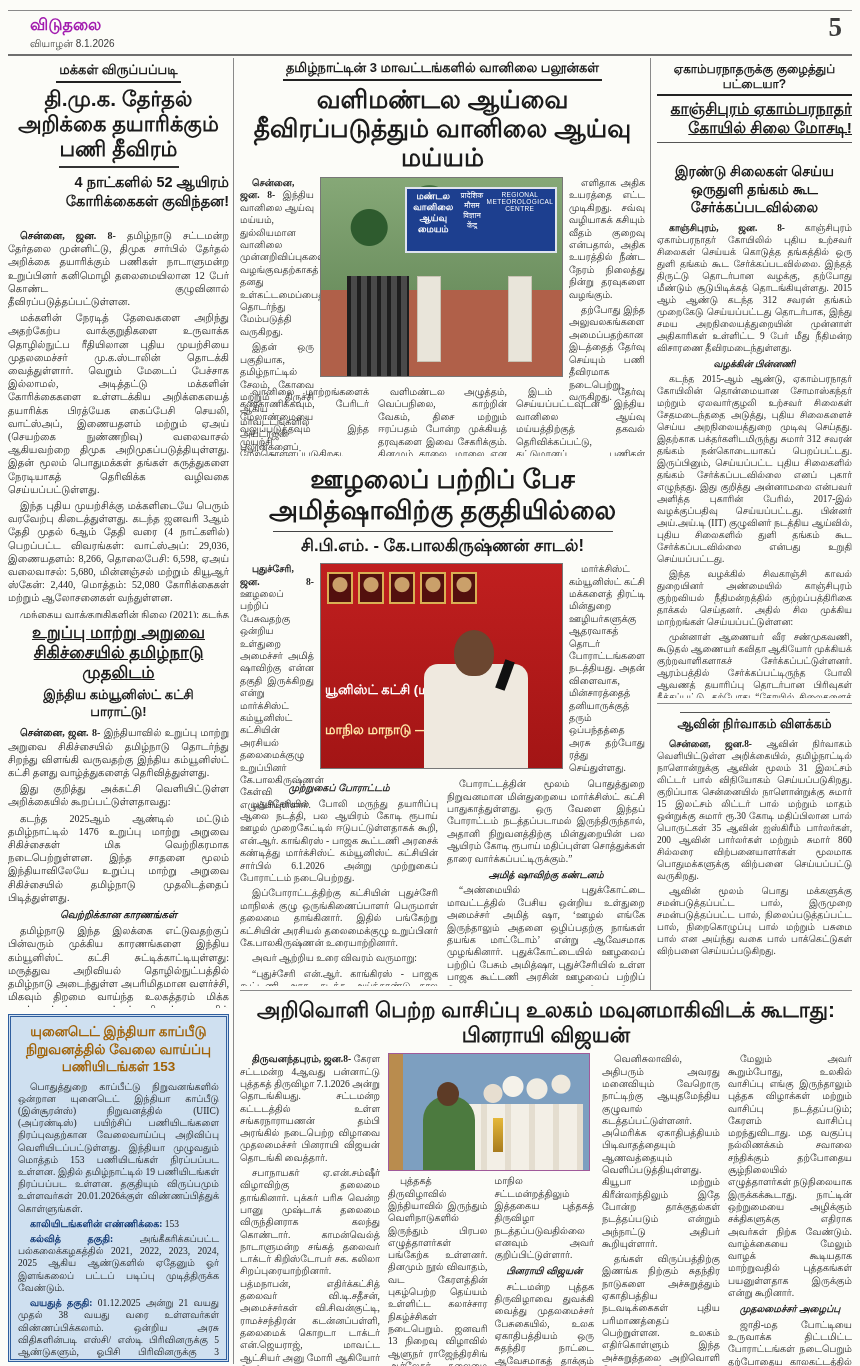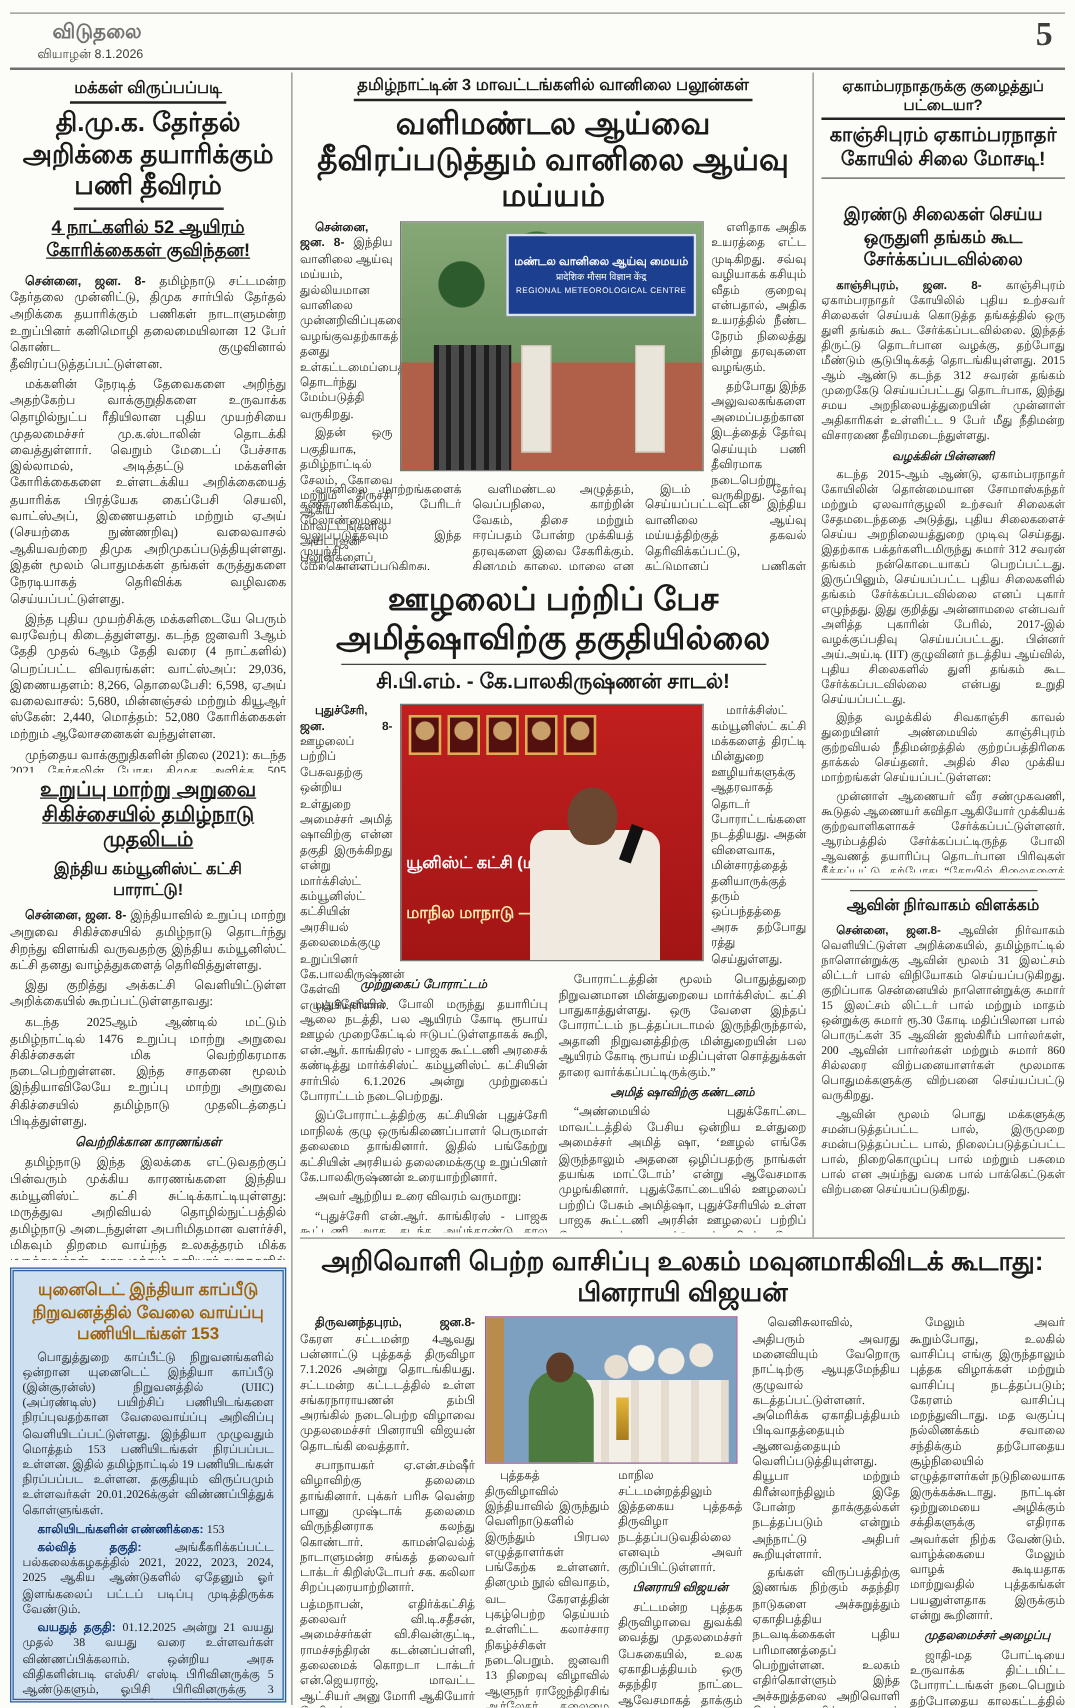--- a/index.html
+++ b/index.html
@@ -2,44 +2,44 @@
 <html lang="ta"><head>
 <meta charset="utf-8">
 <style>
   *{box-sizing:border-box;}
   html,body{margin:0;padding:0;}
   body{width:860px;height:1366px;position:relative;background:#fcfcf8;color:#1b1b1b;
        font-family:"Liberation Serif",serif;overflow:hidden;}
   .hline,.vline{position:absolute;background:#8a8a8a;}
   
   #hdr-top-line{left:8px;top:10px;width:844px;height:1px;}
-  #mast-title{position:absolute;left:42px;top:16px;font:bold 16px "Liberation Serif",serif;color:#737373;}
+  #mast-title{position:absolute;left:30px;top:16px;font:bold 16px "Liberation Serif",serif;color:#a21caf;}
   #mast-date{position:absolute;left:30px;top:38px;font:10px "Liberation Sans",sans-serif;color:#3c3c3c;}
   #page-num{position:absolute;right:18px;top:12px;font:bold 27px "Liberation Serif",serif;color:#3d3d3d;}
   #hdr-bot-line{left:8px;top:54px;width:844px;height:2px;background:#6f6f6f;}
   
   #leftcol{position:absolute;left:8px;top:62px;width:221px;height:1300px;}
   #v1{left:233px;top:58px;width:1px;height:1306px;}
   #centercol{position:absolute;left:240px;top:60px;width:405px;}
   #v2{left:650px;top:58px;width:1px;height:932px;}
   #rightcol{position:absolute;left:657px;top:62px;width:195px;}
   #h-fg{left:657px;top:703px;width:195px;height:1px;}
   #h-bottom{left:240px;top:990px;width:612px;height:1px;}
   #bottomart{position:absolute;left:240px;top:997px;width:612px;height:369px;overflow:hidden;}
   
   .para{margin:0 0 3px 0;text-indent:12px;text-align:justify;}
-  .para b.lead{font-family:Liberation Sans, sans-serif;}
+  .para b.lead{font-family:Liberation Serif, serif;}
   .bsub{font-family:"Liberation Sans",sans-serif;font-weight:bold;text-align:center;margin:4px 0 3px;font-style:italic;}
   
   .artA{height:556px;overflow:hidden;}
   .kick{font:bold 13px "Liberation Sans",sans-serif;text-align:center;width:max-content;max-width:100%;
         margin:0 auto 4px;border-bottom:2px solid #222;padding:0 3px 2px;}
   .hA{font:bold 21px/1.18 "Liberation Sans",sans-serif;text-align:center;margin:2px 0 0;}
   .midrule{height:2px;background:#333;margin:5px auto;width:120px;}
-  .shA{font:bold 14.5px/1.3 "Liberation Sans",sans-serif;text-align:center;margin:2px 0 8px;text-decoration:underline;}
+  .shA{font:bold 14.5px/1.3 "Liberation Sans",sans-serif;text-align:right;margin:2px 0 18px;}
   .bodyA{font-size:10px;line-height:13.2px;}
   .artB{height:386px;overflow:hidden;margin-top:4px;}
   .hB{font:bold 16.5px/1.22 "Liberation Sans",sans-serif;text-align:center;margin:0;text-decoration:underline;}
   .shB{font:bold 13px "Liberation Sans",sans-serif;text-align:center;margin:5px 14px;}
   .jobbox{margin-top:6px;height:348px;overflow:hidden;background:#cfe0f0;border:3px double #2f5e9e;padding:6px 7px;}
   .hBox{font:bold 13.5px/1.3 "Liberation Sans",sans-serif;text-align:center;margin:0 0 5px;color:#a16207;}
   .jobbox .para{font-size:9.5px;line-height:12.2px;}
   .jobbox .para b.lead{color:#0d3470;}
   
   .artD{height:396px;overflow:hidden;}
@@ -53,21 +53,21 @@
   .rowB>div{flex:1;min-width:0;}
   .artE{height:528px;overflow:hidden;margin-top:4px;}
   .hE{font:bold 26px/1.18 "Liberation Sans",sans-serif;text-align:center;margin:4px 0 0;}
   .hE-rule{width:340px;height:1px;background:#444;margin:6px auto 4px;}
   .shE{font:bold 16.5px/1.2 "Liberation Sans",sans-serif;text-align:center;margin:0 0 7px;}
   .rowAE{height:210px;}
   .rowBE{height:208px;}
   
   .artF{height:636px;overflow:hidden;}
   .kickF{font:bold 12px "Liberation Sans",sans-serif;}
-  .hF1{font:bold 15.5px/1.22 "Liberation Sans",sans-serif;text-align:center;margin:2px 0 0;}
+  .hF1{font:bold 15.5px/1.22 "Liberation Sans",sans-serif;text-align:right;margin:2px 0 0;text-decoration:underline;}
   .hF2{font:bold 14px/1.28 "Liberation Sans",sans-serif;text-align:center;margin:4px 0 5px;
        border-top:1px solid #555;padding-top:20px;}
   .bodyF{font-size:9.3px;line-height:12px;}
   .artG{margin-top:10px;height:272px;overflow:hidden;}
   .hG{font:bold 14.5px/1.3 "Liberation Sans",sans-serif;text-align:center;margin:0;}
   .hG-rule{width:150px;height:1px;background:#555;margin:4px auto;}
   .shG{font:bold 12.5px "Liberation Sans",sans-serif;text-align:center;margin:0 0 5px;}
   
   .hH{font:bold 21px/1.2 "Liberation Sans",sans-serif;text-align:center;margin:0 0 6px;}
   .hcols{display:flex;gap:8px;font-size:9.5px;line-height:12.3px;}
@@ -75,21 +75,21 @@
   .c2txt{column-count:2;column-gap:7px;}
   
   .photo{position:relative;overflow:hidden;flex:none;}
   .photoW{width:243px;height:200px;border:1px solid #777;
     background:
       radial-gradient(circle at 20% 25%,#2e5b2e 0 18px,transparent 19px),
       radial-gradient(circle at 45% 15%,#3f6d3a 0 22px,transparent 23px),
       radial-gradient(circle at 70% 22%,#315f31 0 16px,transparent 17px),
       linear-gradient(#86a877,#6c8f5f 60%,#5d7f52);}
   .wSign{position:absolute;right:5px;top:9px;width:152px;height:66px;background:#1d3f8f;
-    border:2px solid #dfe3ee;color:#fff;display:flex;flex-direction:column;justify-content:center;
+    border:2px solid #dfe3ee;color:#fff;display:flex;flex-direction:row;justify-content:center;
     gap:2px;padding:2px;text-align:center;font-family:"Liberation Sans",sans-serif;}
   .wSign .t1{font-size:9px;font-weight:bold;}
   .wSign .t2{font-size:8px;}
   .wSign .t3{font-size:6.5px;letter-spacing:.4px;}
   .wWall{position:absolute;left:0;right:0;bottom:0;height:86px;background:#b06049;}
   .wPillar1,.wPillar2{position:absolute;bottom:14px;width:24px;height:86px;background:#e9e5da;border:1px solid #c9c3b4;}
   .wPillar1{left:96px;}.wPillar2{right:30px;}
   .wGate{position:absolute;left:26px;bottom:0;width:62px;height:100px;
     background:repeating-linear-gradient(90deg,#1e1e1e 0 4px,#4a4a4a 4px 10px);}
   .photoC{width:243px;height:206px;border:1px solid #777;background:linear-gradient(#c01f1f,#a31515);}

